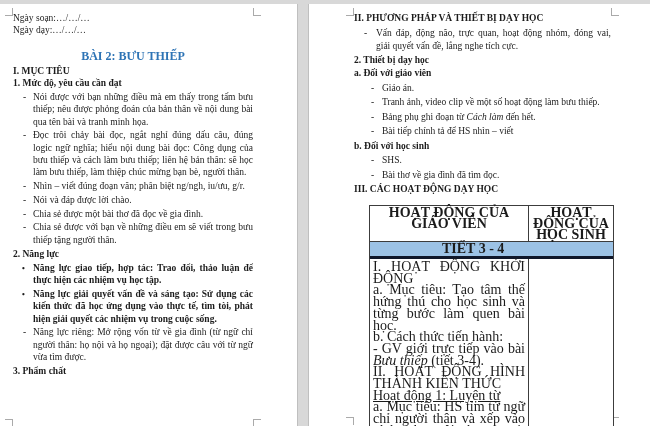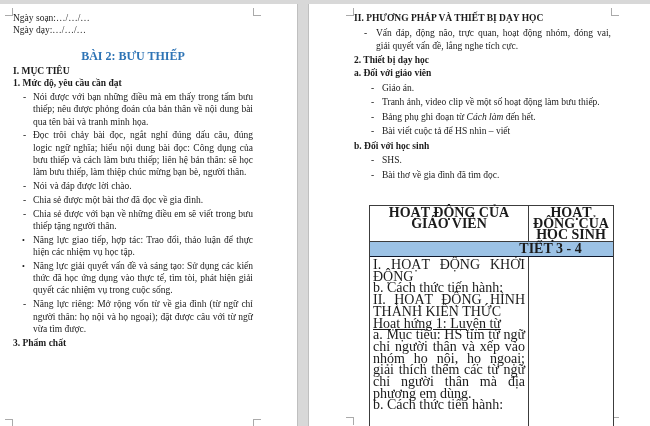--- a/index.html
+++ b/index.html
@@ -32,40 +32,40 @@
     text-align:center; color:#2E74B5; font-weight:bold;
     font-size:12px; margin:13px 0 3px 0;
   }
   .h { font-weight:bold; text-align:left; }
   .mt2 { margin-top:2px; }
 
   
   .li { position:relative; margin:1.5px 0; }
   .li-dash  { padding-left:20px; }
   .li-dash::before  { content:"-"; position:absolute; left:10px; }
-  .li-dot   { padding-left:20px; }
+  .li-dot   { padding-left:20px;font-weight:bold; }
   .li-dot::before   { content:"\2022"; position:absolute; left:9px; font-size:8px; top:1px; }
   .r-li1 { padding-left:22px; }
   .r-li1::before { content:"-"; position:absolute; left:10px; }
   .r-li2 { padding-left:28px; }
   .r-li2::before { content:"-"; position:absolute; left:17px; }
 
   
   .tbl {
     position:absolute; left:45px; top:201px; width:245px;
     border:1px solid #3c3c3c; font-size:14px; background:#fff;margin-left:16px;
   }
   .tbl .row { display:flex; }
   .tbl-head { font-weight:bold; text-align:center; border-bottom:1px solid #3c3c3c; }
   .tbl-head .c1, .tbl-head .c2 { padding:1px 2px; line-height:11px; }
   .c1 { width:159px; border-right:1px solid #3c3c3c; }
   .c2 { flex:1;text-align:center; }
   .tiet-row {
-    background:#9CC2E5; border-bottom:1px solid #0f172a;
-    font-weight:bold; text-align:center; padding:1px 0 1px 118px; line-height:12px;
+    background:#9CC2E5; border-bottom:3px solid #0f172a;
+    font-weight:bold; text-align:left; padding:1px 0 1px 72px; line-height:12px;
   }
   .tbl-body { height:171px; }
   .tbl-body .c1 { padding:2px 3px; line-height:11.7px; text-align:justify; }
   .cellp { margin:0; }
 </style>
 </head>
 <body>
 
 <div class="screen">
 
@@ -77,24 +77,26 @@
 
     <div class="content content-left">
       <p>Ngày soạn:…/…/…</p>
       <p>Ngày dạy:…/…/…</p>
       <p class="doc-title">BÀI 2: BƯU THIẾP</p>
       <p class="h">I. MỤC TIÊU</p>
       <p class="h">1. Mức độ, yêu cầu cần đạt</p>
 
       <div class="li li-dash">Nói được với bạn những điều mà em thấy trong tấm bưu thiếp; nêu được phỏng đoán của bản thân về nội dung bài qua tên bài và tranh minh họa.</div>
       <div class="li li-dash">Đọc trôi chảy bài đọc, ngắt nghỉ đúng dấu câu, đúng logic ngữ nghĩa; hiểu nội dung bài đọc: Công dụng của bưu thiếp và cách làm bưu thiếp; liên hệ bản thân: sẽ học làm bưu thiếp, làm thiệp chúc mừng bạn bè, người thân.</div>
+      <div class="li li-dash">Nhìn – viết đúng đoạn văn; phân biệt ng/ngh, iu/ưu, g/r.</div>
       <div class="li li-dash">Nói và đáp được lời chào.</div>
       <div class="li li-dash">Chia sẻ được một bài thơ đã đọc về gia đình.</div>
       <div class="li li-dash">Chia sẻ được với bạn về những điều em sẽ viết trong bưu thiếp tặng người thân.</div>
 
+      <p class="h mt2">2. Năng lực</p>
       <div class="li li-dot">Năng lực giao tiếp, hợp tác: Trao đổi, thảo luận để thực hiện các nhiệm vụ học tập.</div>
       <div class="li li-dot">Năng lực giải quyết vấn đề và sáng tạo: Sử dụng các kiến thức đã học ứng dụng vào thực tế, tìm tòi, phát hiện giải quyết các nhiệm vụ trong cuộc sống.</div>
       <div class="li li-dash"><span class="b">Năng lực riêng:</span><span> Mở rộng vốn từ về gia đình (từ ngữ chỉ người thân: họ nội và họ ngoại); đặt được câu với từ ngữ vừa tìm được.</span></div>
 
       <p class="h mt2">3. Phẩm chất</p>
     </div>
   </div>
 
   <div style="position:absolute;left:298px;top:0;width:10px;height:426px;background:#d8d8d8;"></div>
 
@@ -105,38 +107,41 @@
     <div class="mark br" style="left:303px;top:413px"></div>
 
     <div class="content content-right">
       <p class="h">II. PHƯƠNG PHÁP VÀ THIẾT BỊ DẠY HỌC</p>
       <div class="li r-li1">Vấn đáp, động não, trực quan, hoạt động nhóm, đóng vai, giải quyết vấn đề, lắng nghe tích cực.</div>
       <p class="h">2. Thiết bị dạy học</p>
       <p class="h">a. Đối với giáo viên</p>
       <div class="li r-li2">Giáo án.</div>
       <div class="li r-li2">Tranh ảnh, video clip về một số hoạt động làm bưu thiếp.</div>
       <div class="li r-li2"><span>Bảng phụ ghi đoạn từ </span><span class="i">Cách làm</span><span> đến hết.</span></div>
-      <div class="li r-li2">Bài viết cuộc tả để HS nhìn – viết</div>
+      <div class="li r-li2">Bài tiếp chính tả để HS nhìn – viết</div>
       <p class="h">b. Đối với học sinh</p>
       <div class="li r-li2">SHS.</div>
       <div class="li r-li2">Bài thơ về gia đình đã tìm đọc.</div>
+      <p class="h">III. CÁC HOẠT ĐỘNG DẠY HỌC</p>
     </div>
 
     <div class="tbl">
       <div class="row tbl-head">
         <div class="c1">HOẠT ĐỘNG CỦA GIÁO VIÊN</div>
         <div class="c2">HOẠT ĐỘNG CỦA HỌC SINH</div>
       </div>
       <div class="tiet-row">TIẾT 3 - 4</div>
       <div class="row tbl-body">
         <div class="c1">
           <p class="cellp b">I. HOẠT ĐỘNG KHỞI ĐỘNG</p>
+          <p class="cellp"><span class="b">a. Mục tiêu:</span><span> Tạo tâm thế hứng thú cho học sinh và từng bước làm quen bài học.</span></p>
           <p class="cellp b">b. Cách thức tiến hành:</p>
+          <p class="cellp"><span>- GV giới trực tiếp vào bài </span><span class="i">Bưu thiếp</span><span> (tiết 3-4).</span></p>
           <p class="cellp b">II. HOẠT ĐỘNG HÌNH THÀNH KIẾN THỨC</p>
-          <p class="cellp b u">Hoạt hứng 1: Luyện từ</p>
+          <p class="cellp b u">Hoạt động 1: Luyện từ</p>
           <p class="cellp"><span class="b">a. Mục tiêu:</span><span> HS tìm từ ngữ chỉ người thân và xếp vào nhóm họ nội, họ ngoại; giải thích thêm các từ ngữ chỉ người thân mà địa phương em dùng.</span></p>
           <p class="cellp b">b. Cách thức tiến hành:</p>
         </div>
         <div class="c2"></div>
       </div>
     </div>
   </div>
 
 </div>
 

